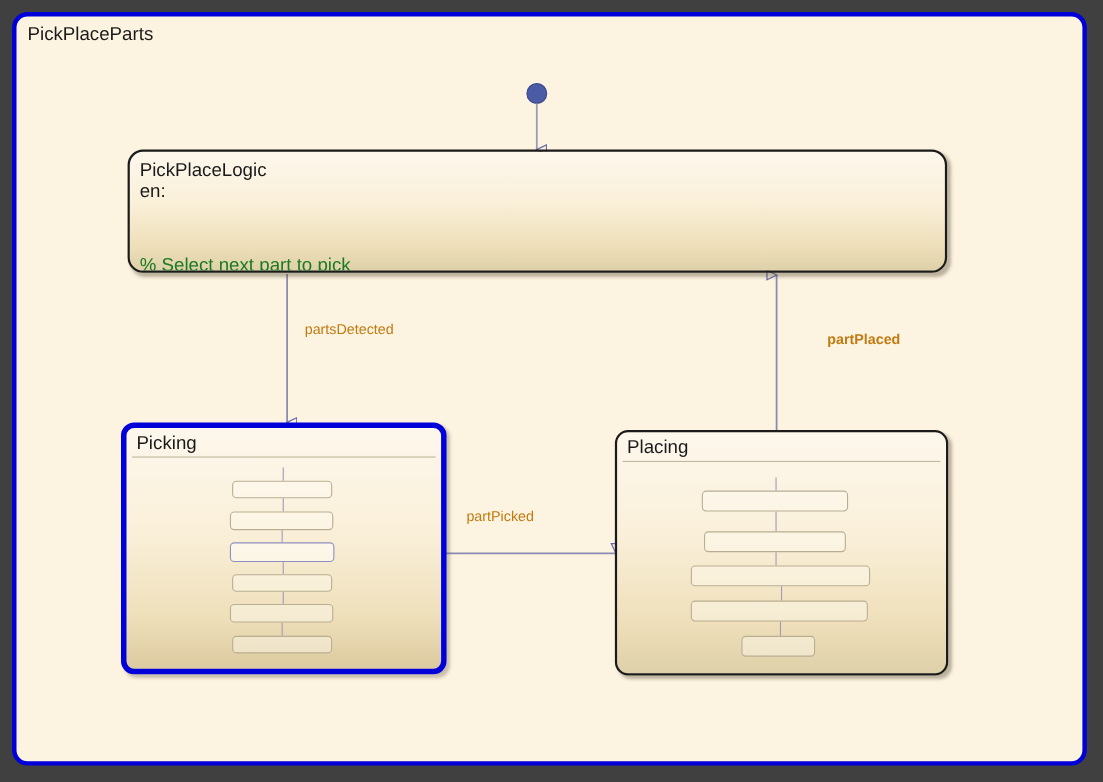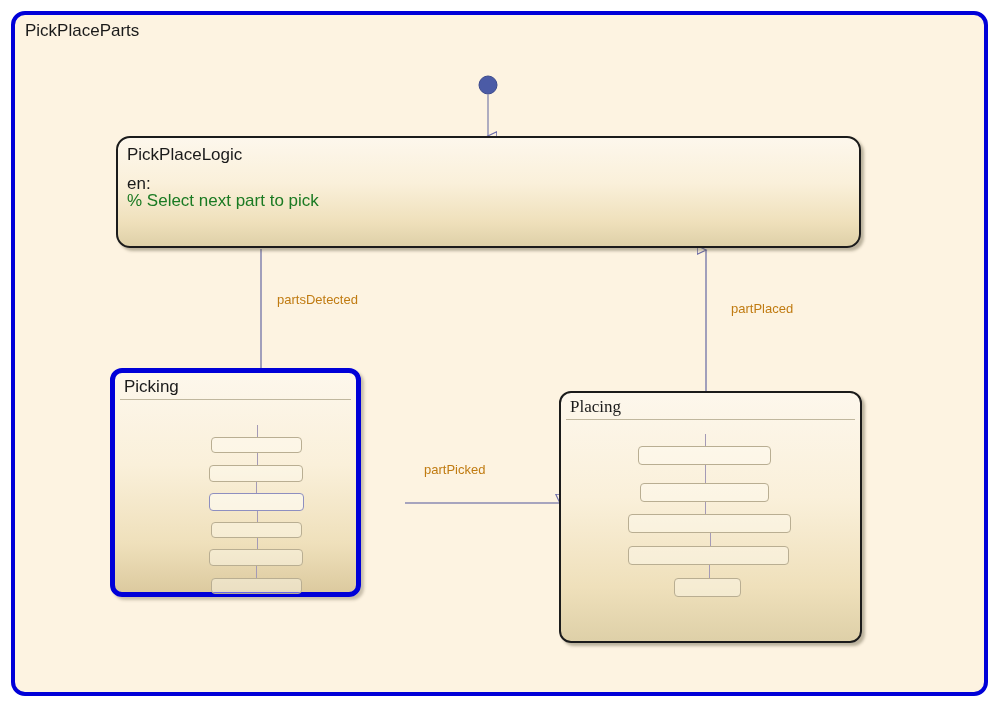--- a/index.html
+++ b/index.html
@@ -7,21 +7,21 @@
     width: 1003px; height: 711px;
     background: #c9d3e2;
     font-family: "Liberation Sans", sans-serif;
     overflow: hidden;
   }
 
   #stage {
     position: relative;
     width: 1003px;
     height: 711px;
-    background: #ffffff;
+    background: #404040;
   }
 
   
   #chart-frame {
     position: absolute;
     left: 11px; top: 11px;
     width: 977px; height: 685px;
     box-sizing: border-box;
     border: 4px solid #0000d8;
     border-radius: 14px;
@@ -92,25 +92,25 @@
     border-radius: 14px;
   }
   .logic-text {
     position: absolute;
     left: 9px;
     font-size: 17px;
     color: #1a1a1a;
     white-space: nowrap;
     line-height: 23px;
   }
-  .logic-comment { color: #1a7a22; }
-
-  
-  #state-picking { left: 110px; top: 368px; width: 251px; height: 229px; }
-  #state-placing { left: 559px; top: 391px; width: 303px; height: 252px; font-family: Liberation Serif, serif; }
+  .logic-comment { color: #1a7a22; margin-top: 40px; }
+
+  
+  #state-picking { left: 110px; top: 384px; width: 296px; height: 229px; }
+  #state-placing { left: 559px; top: 391px; width: 303px; height: 223px; }
 
   
   .substate {
     position: absolute;
     box-sizing: border-box;
     border: 1px solid #b9ae92;
     border-radius: 4px;
     background: rgba(255,252,243,0.42);
   }
   .substate.sel {
@@ -155,25 +155,25 @@
       <line x1="405" y1="503" x2="560" y2="503" stroke="#8a8ab2" stroke-width="1.6" marker-end="url(#ohead-r)"></line>
     </g>
 
     <g>
       <line x1="706" y1="391" x2="706" y2="250" stroke="#8a8ab2" stroke-width="1.6" marker-end="url(#ohead)"></line>
     </g>
   </svg>
 
   <div class="trans-label" style="left:277px; top:292px;">partsDetected</div>
   <div class="trans-label" style="left:424px; top:462px;text-align:right;">partPicked</div>
-  <div class="trans-label" style="left:731px; top:301px;">partPlaced</div>
+  <div class="trans-label" style="left:752px; top:301px;font-weight:bold;">partPlaced</div>
 
   <div id="state-logic" class="state state-plain">
     <div class="logic-text" style="top:5px;">PickPlaceLogic</div>
-    <div class="logic-text" style="top:34px;">en:</div>
+    <div class="logic-text" style="top:24px;">en:</div>
     <div class="logic-text logic-comment" style="top:51px;">% Select next part to pick</div>
   </div>
 
   <div id="state-picking" class="state state-active">
     <div class="state-label">Picking</div>
     <div class="state-divider" style="top:26px;"></div>
   </div>
 
   <div id="state-placing" class="state state-plain">
     <div class="state-label">Placing</div>

